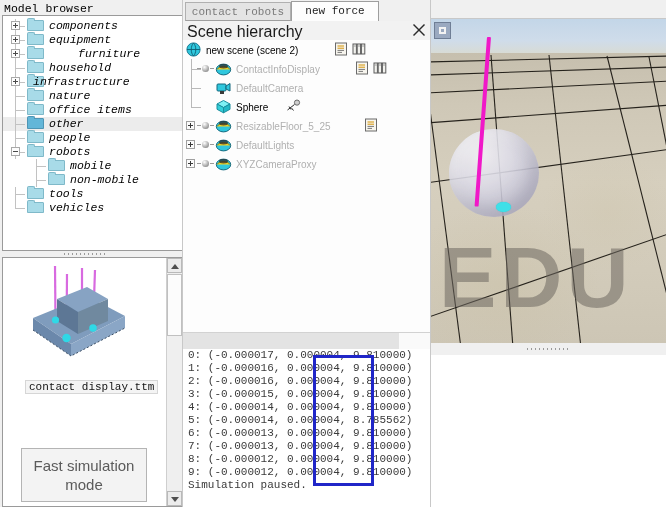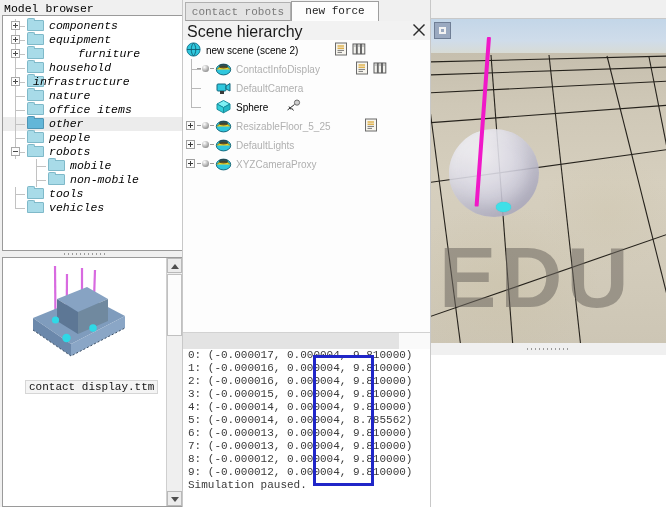--- a/index.html
+++ b/index.html
@@ -345,20 +345,21 @@
 
             <circle cx="52.5" cy="62" r="3.6" fill="#2fd8e6"></circle>
             <circle cx="63.5" cy="80" r="4.2" fill="#2fd8e6"></circle>
             <circle cx="90" cy="70" r="3.8" fill="#2fd8e6"></circle>
 
             <polyline points="30,72 68,98 122,70" fill="none" stroke="#3a4d63" stroke-width="1" stroke-dasharray="2,2"></polyline>
           </svg>
           <div id="thumb-label">contact display.ttm</div>
         </div>
 
+        <div id="fast-btn">Fast simulation mode</div>
       </div>
 
       <div class="vsb">
         <div class="btn up">
             <span class="arrow up"></span>
           </div>
         <div class="thumbb" style="top:16px;height:62px;"></div>
         <div class="btn dn">
             <span class="arrow dn"></span>
           </div>

